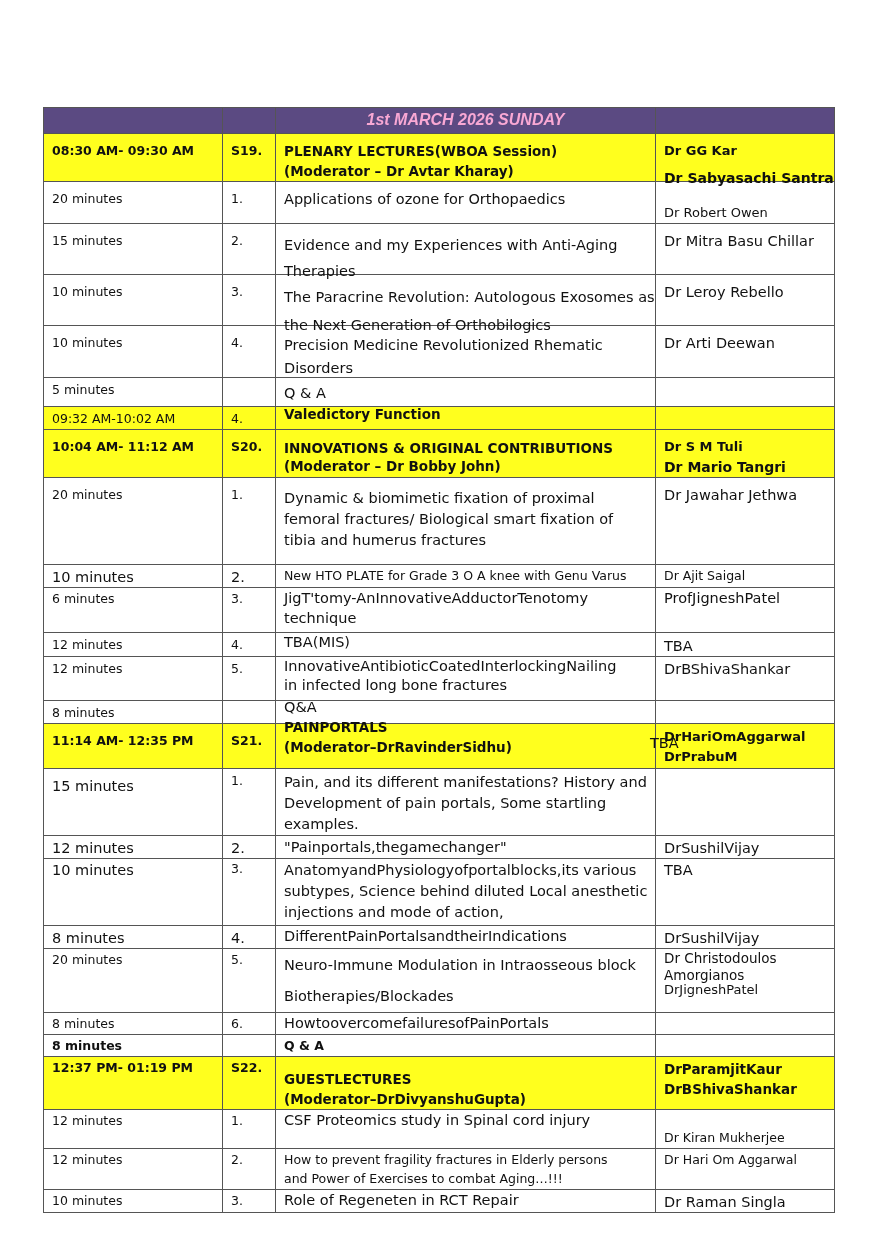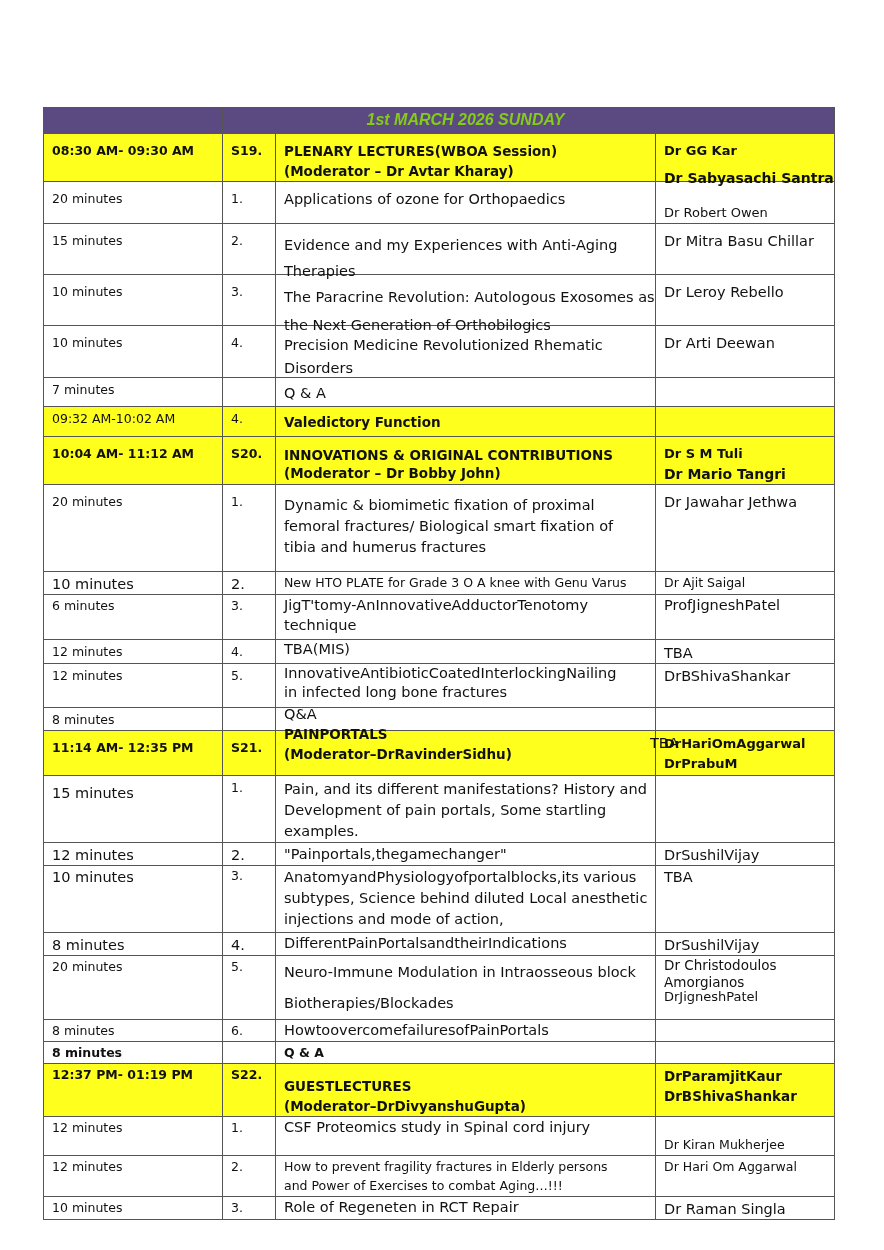--- a/index.html
+++ b/index.html
@@ -1,21 +1,21 @@
 <!DOCTYPE html>
 <html><head>
 <meta charset="utf-8">
 <style>
   html, body { margin:0; padding:0; background:#ffffff; }
   body { width:884px; height:1250px; position:relative; font-family:"Liberation Sans", sans-serif; color:#111; overflow:hidden; }
   table.sched { position:absolute; left:43px; top:107px; border-collapse:collapse; table-layout:fixed; width:791px; font-family:"DejaVu Sans", sans-serif; }
   table.sched td { border:1px solid #555; padding:0 0 0 8px; vertical-align:top; overflow:visible; line-height:20px; white-space:normal; }
   col.c1 { width:179px; } col.c2 { width:53px; } col.c3 { width:380px; } col.c4 { width:179px; }
   tr.title td { background:#5b4a82; height:25px; padding:0; }
-  tr.title .ttl { color:#84cc16; font-family:"Liberation Sans", sans-serif; font-style:italic; font-weight:bold; font-size:16px; text-align:center; line-height:24px; }
+  tr.title .ttl { color:#f9a8d4; font-family:"Liberation Sans", sans-serif; font-style:italic; font-weight:bold; font-size:16px; text-align:center; line-height:24px; }
   tr.sess td { background:#ffff1e; }
   tr.sess .b, .b { font-weight:bold; }
   .t { font-size:12.5px; }
   .m { font-size:14.5px; }
   .s { font-size:13px; }
   .x { font-size:13.5px; }
   td .pad { padding-top:7px; }
 </style>
 </head>
 <body>
@@ -104,41 +104,41 @@
         </td>
       <td class="m">
           <div style="padding-top:8px;line-height:23px;height:43px">Precision Medicine Revolutionized Rhematic Disorders</div>
         </td>
       <td class="m">
           <div class="pad">Dr Arti Deewan</div>
         </td>
     </tr>
     <tr style="height:22px">
       <td class="t">
-          <div style="padding-top:2px">7 minutes</div>
+          <div style="padding-top:2px">5 minutes</div>
         </td>
       <td class="t">
           <div></div>
         </td>
       <td class="m">
           <div style="padding-top:8px;line-height:14px;height:20px">Q &amp; A</div>
         </td>
       <td class="m">
           <div></div>
         </td>
     </tr>
     <tr class="sess" style="height:23px">
       <td class="t">
           <div style="padding-top:2px">09:32 AM-10:02 AM</div>
         </td>
       <td class="t">
           <div style="padding-top:2px">4.</div>
         </td>
       <td class="x b">
-          <div style="padding-top:8px;line-height:14px;height:21px">Valedictory Function</div>
+          <div style="line-height:14px;height:21px">Valedictory Function</div>
         </td>
       <td class="s b">
           <div></div>
         </td>
     </tr>
 
     <tr class="sess" style="height:44px">
       <td class="t b">
           <div class="pad">10:04 AM- 11:12 AM</div>
         </td>

